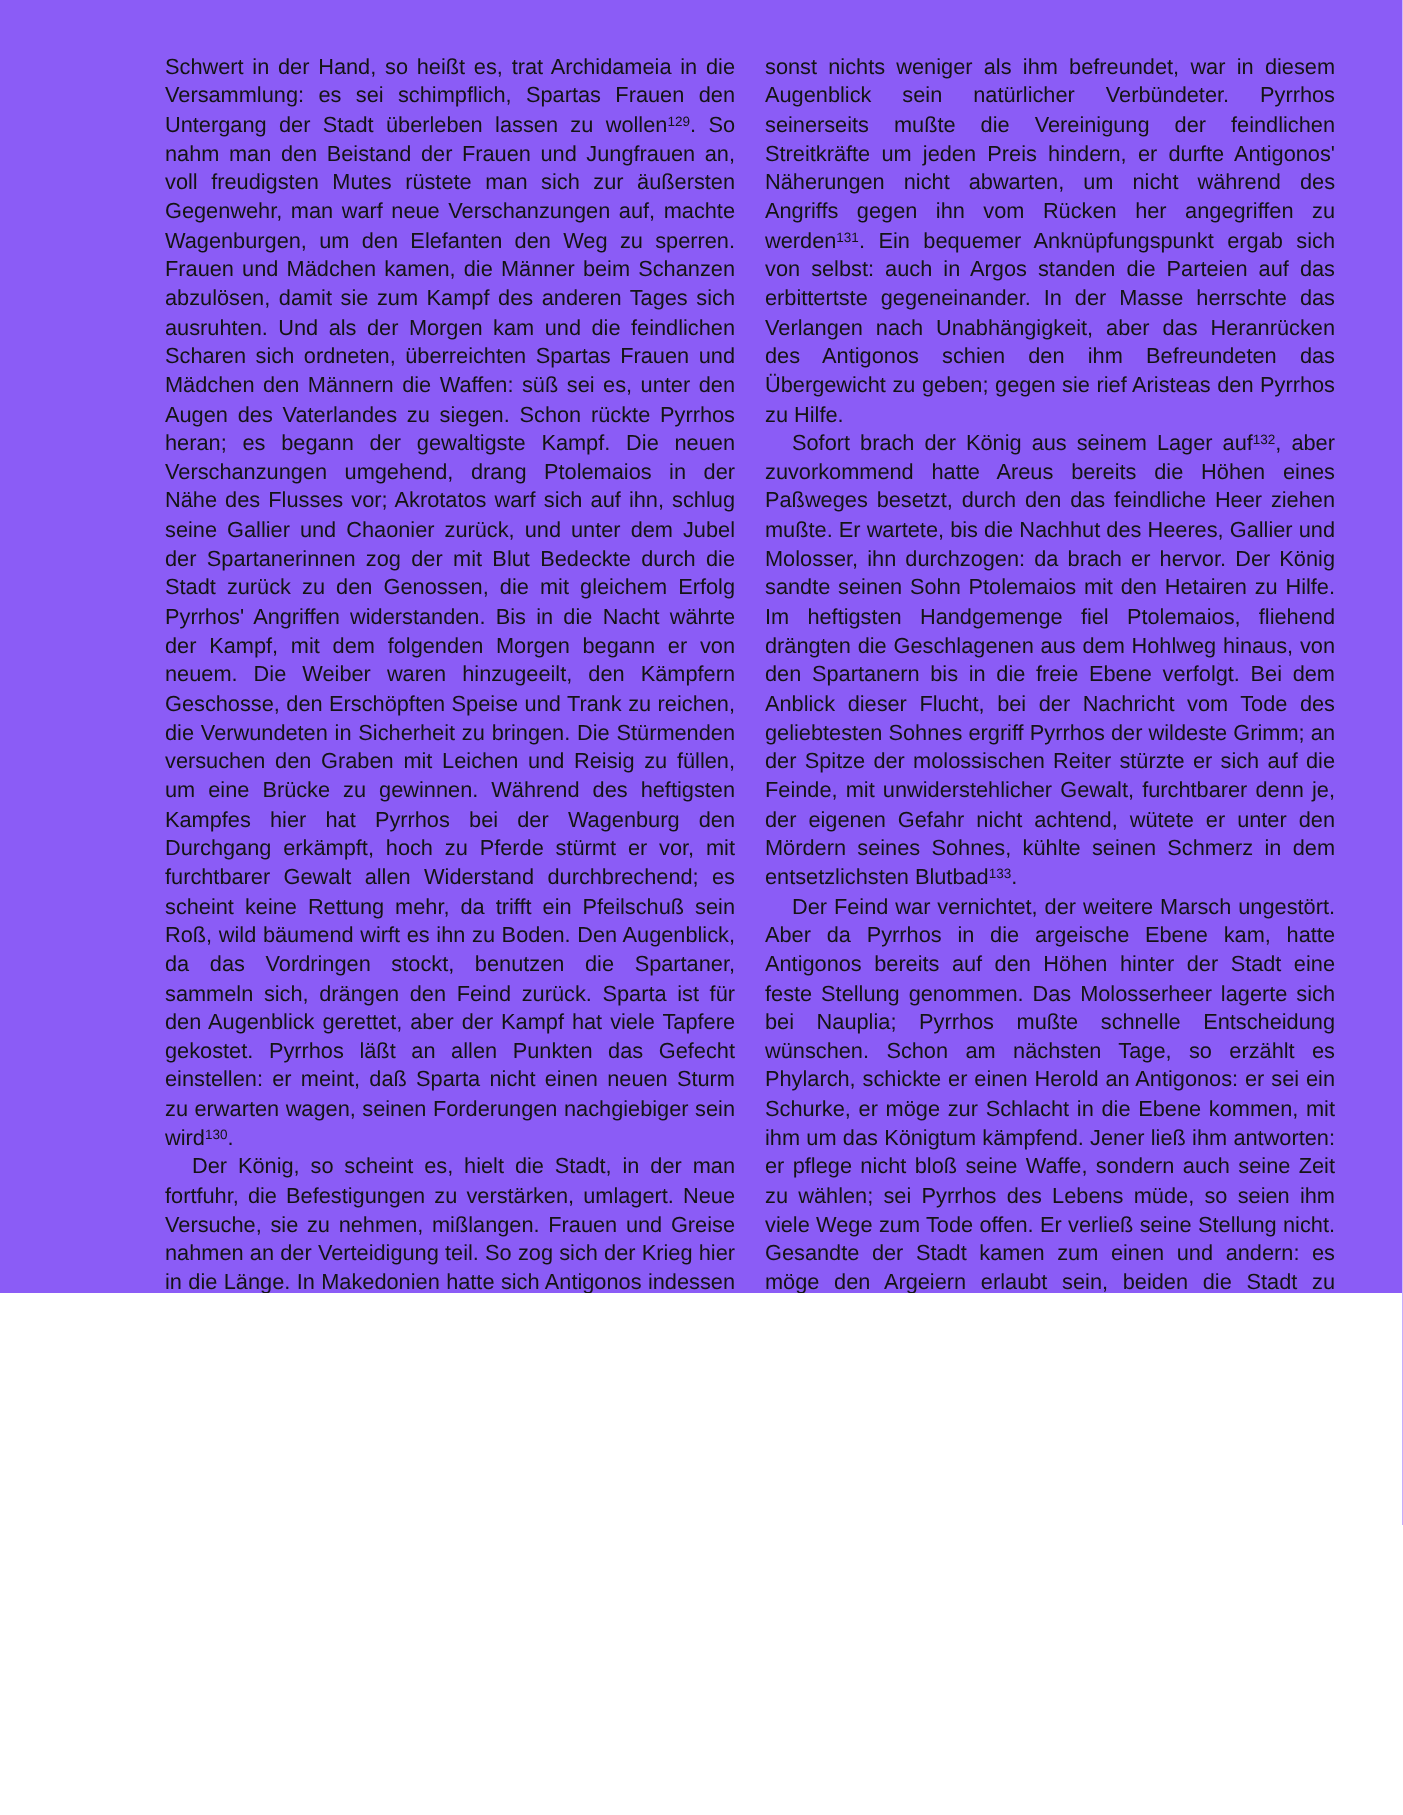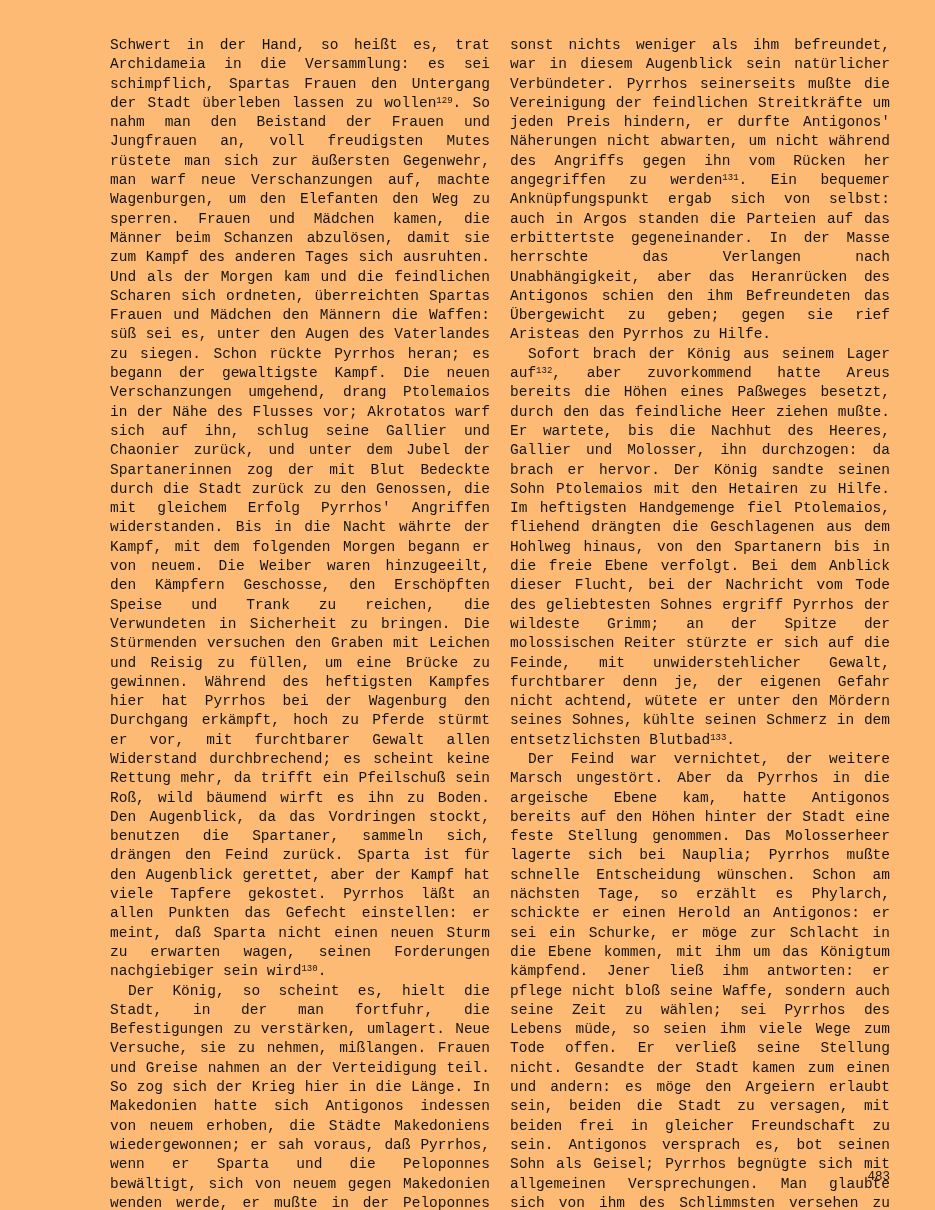--- a/index.html
+++ b/index.html
@@ -1,23 +1,23 @@
 <!DOCTYPE html>
 <html lang="de"><head>
 <meta charset="utf-8">
 <style>
   * { margin: 0; padding: 0; box-sizing: border-box; }
   html, body { background: #ffffff; }
   .page {
     position: relative;
     width: 935px;
-    height: 1210px;
-    background: #fdba74;
+    height: 862px;
+    background: #8b5cf6;
     overflow: hidden;
-    font-family: Liberation Mono, monospace;
+    font-family: Liberation Sans, sans-serif;
     color: #141414;
   }
   .columns {
     position: absolute;
     left: 110px;
     top: 36px;
     width: 780px;
     display: flex;
     gap: 20px;
   }

